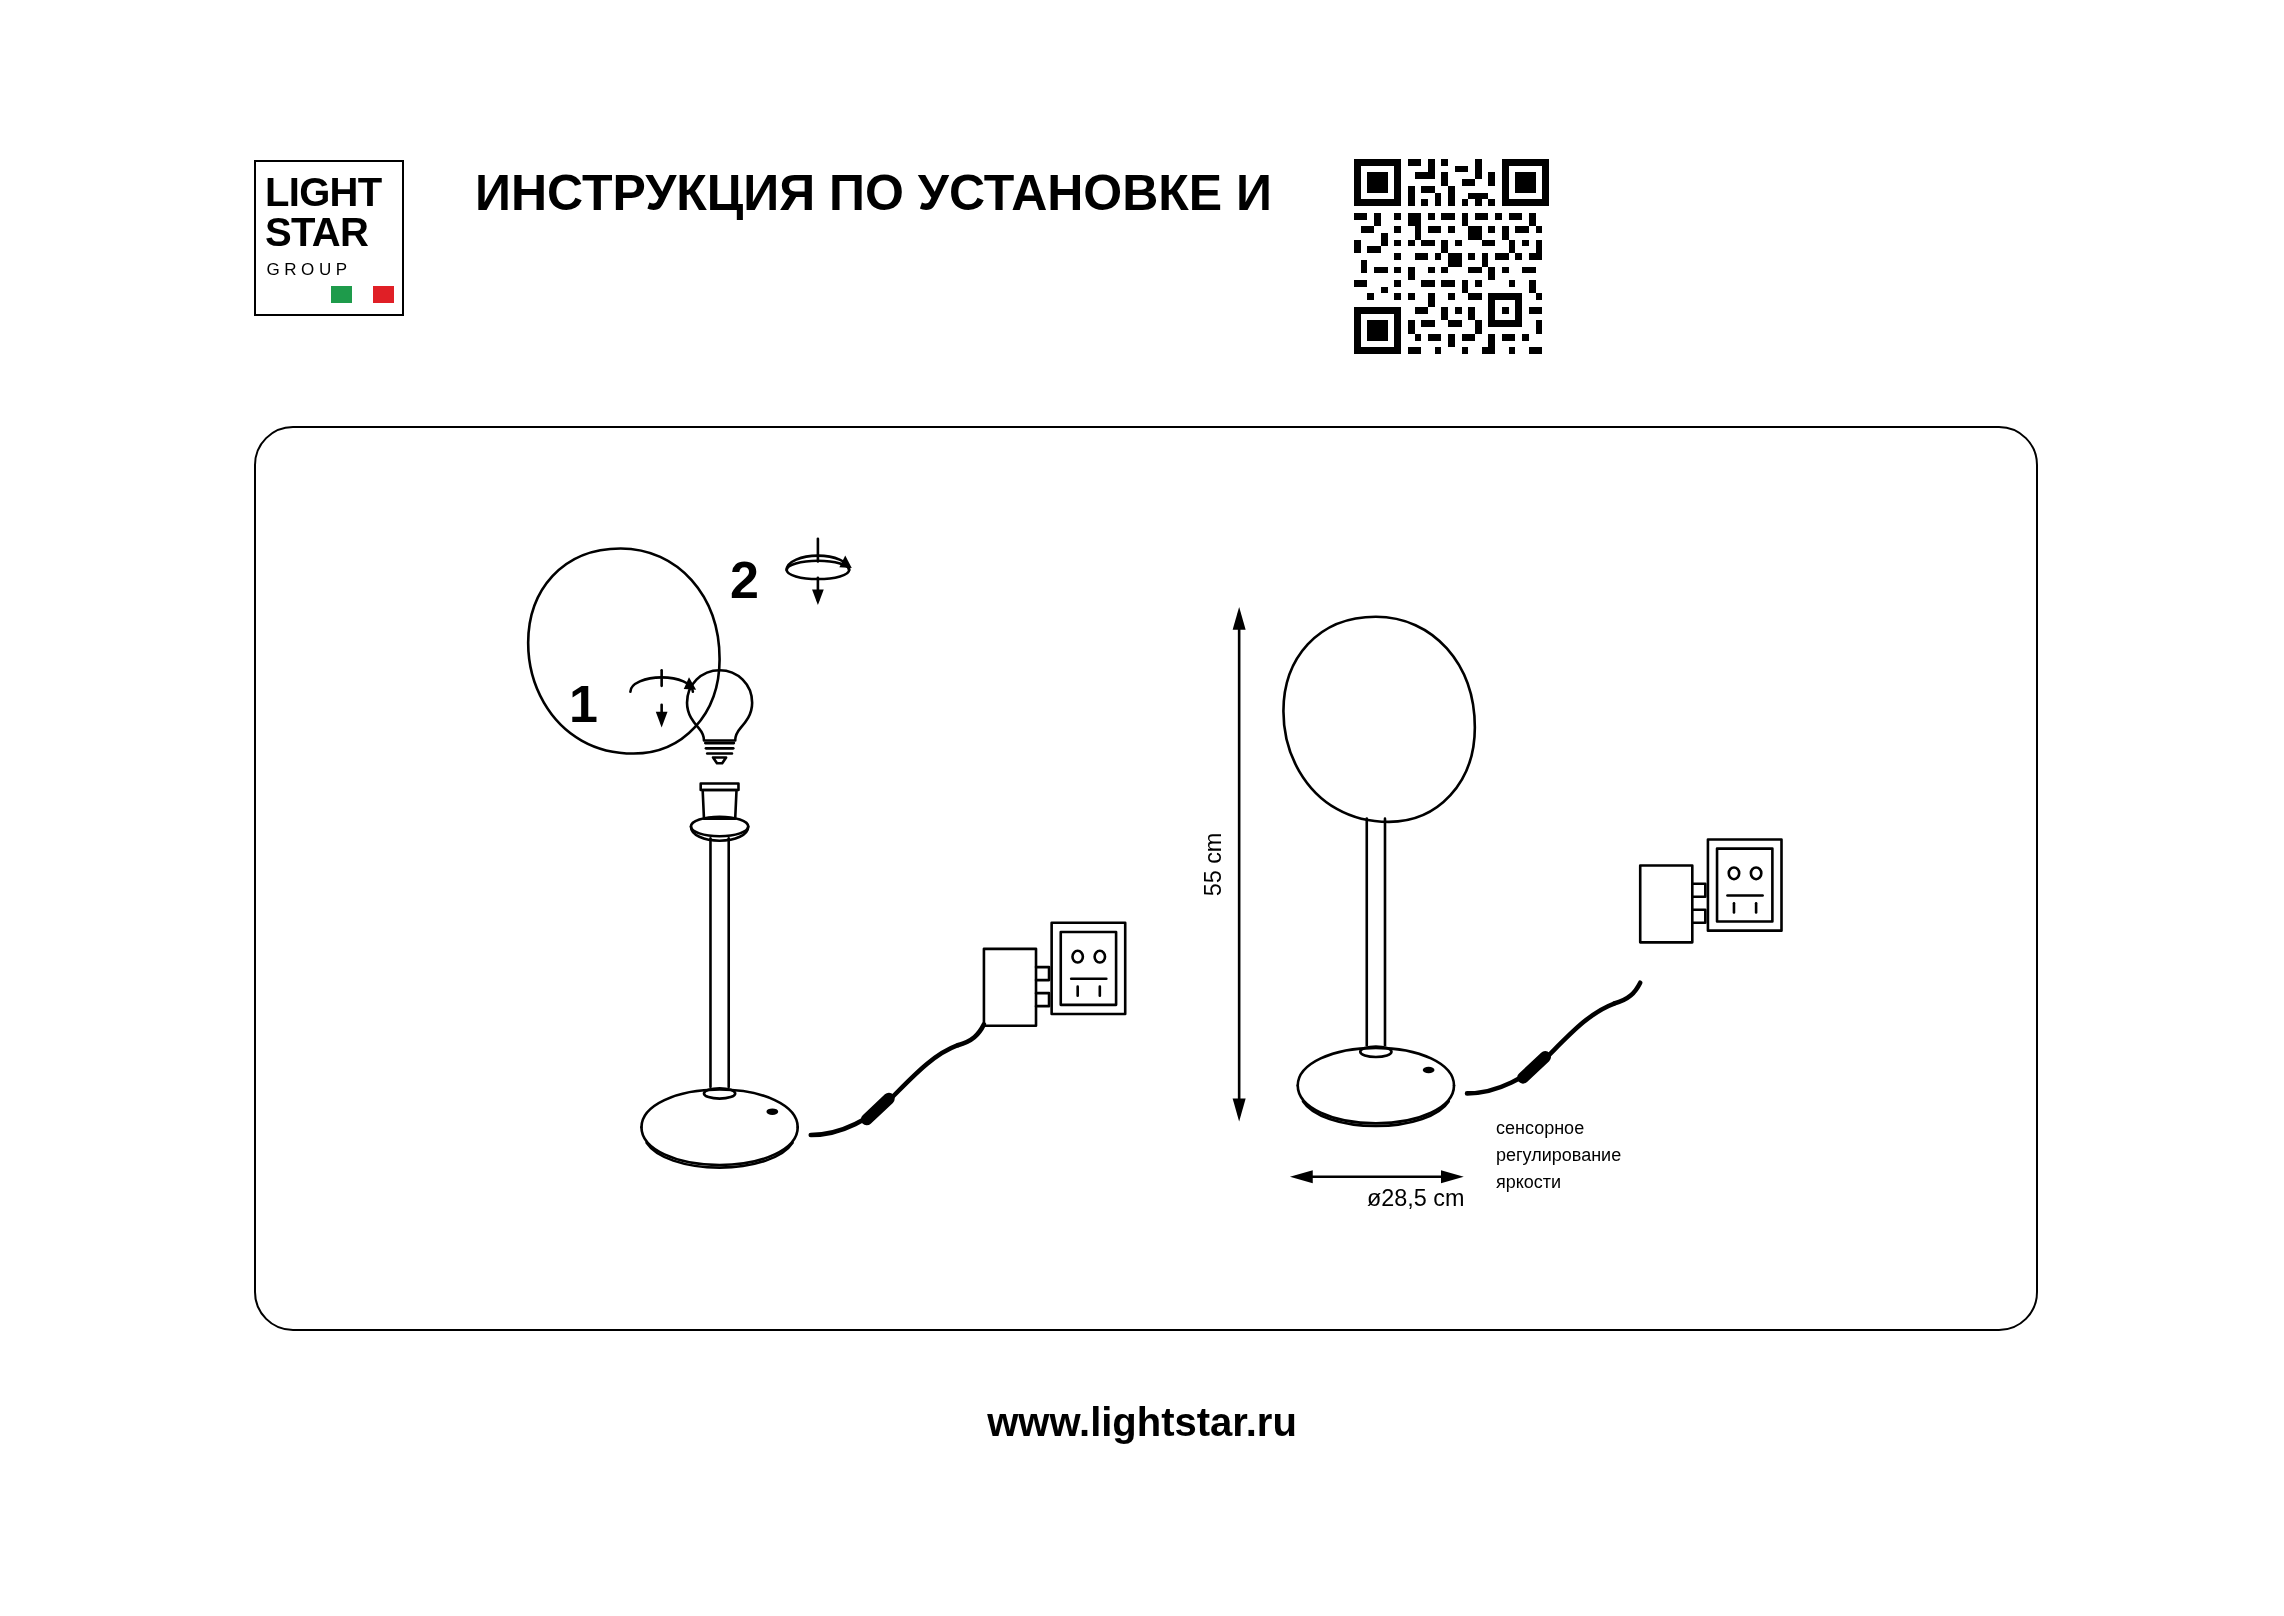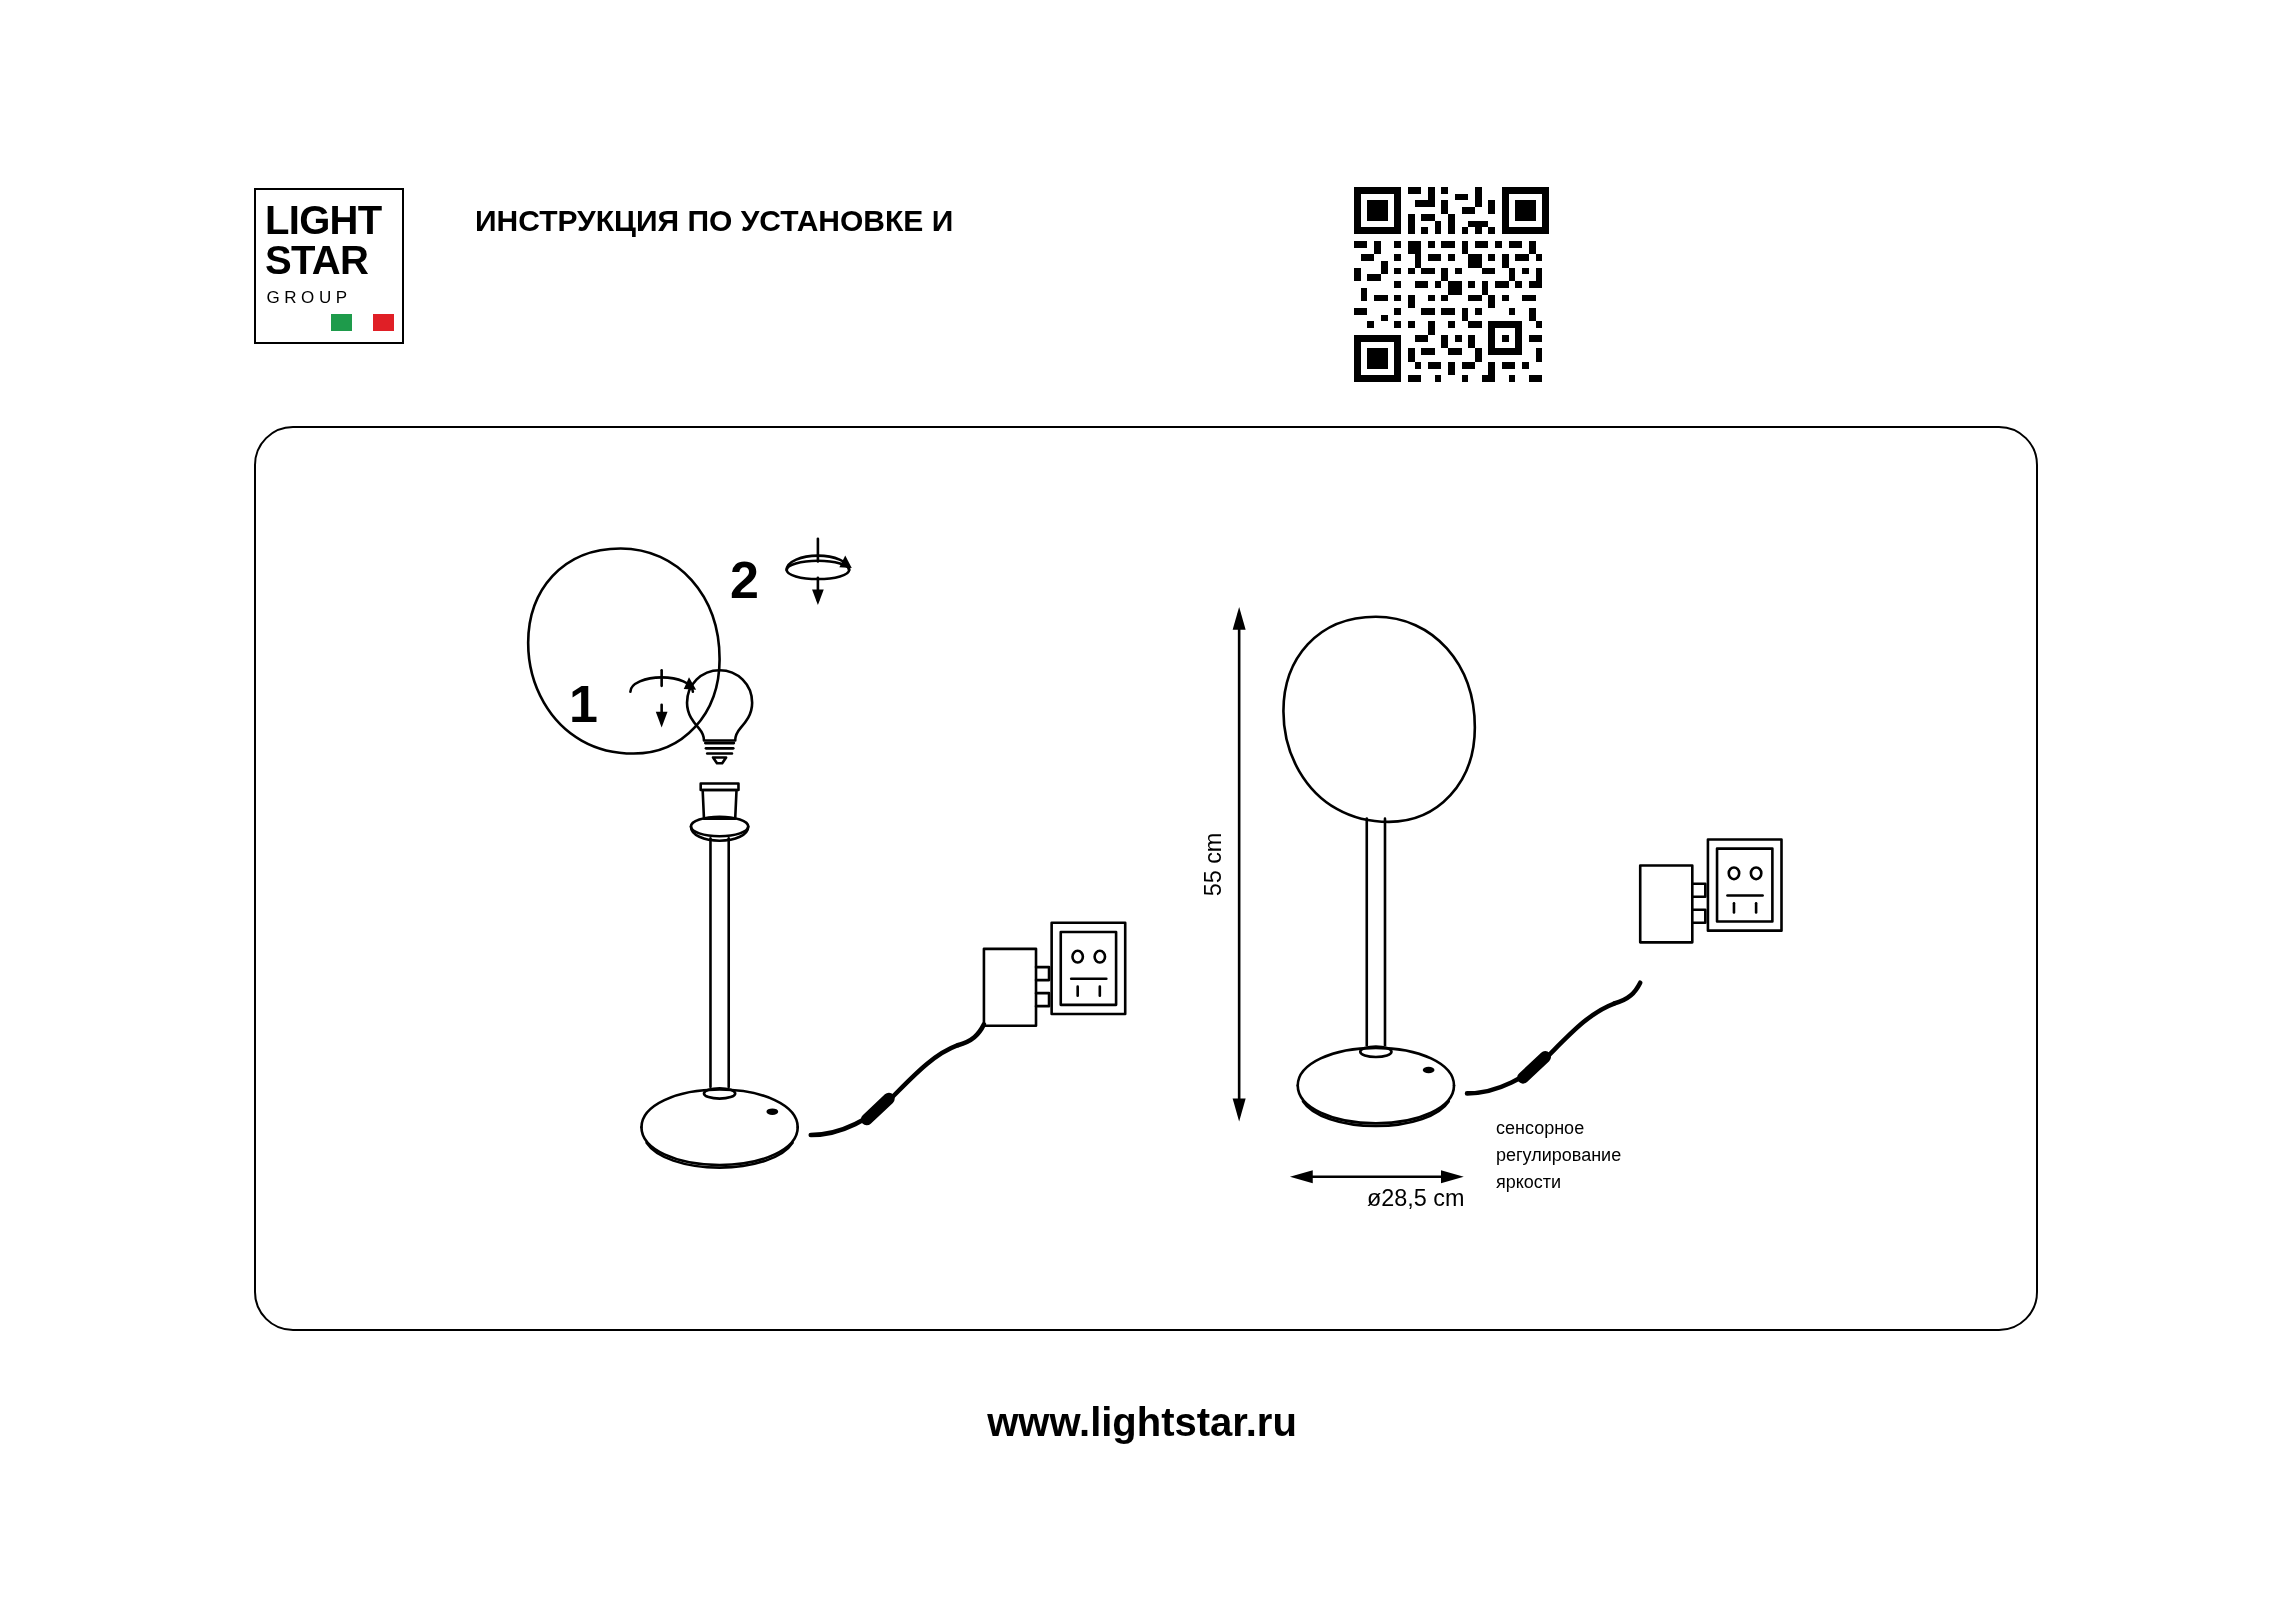--- a/index.html
+++ b/index.html
@@ -13,21 +13,21 @@
     font-family: "Liberation Sans", sans-serif;
     color: #000000;
     overflow: hidden;
     position: relative;
   }
 
   
   .header {
     position: absolute;
     left: 254px;
-    top: 180px;
+    top: 152px;
     width: 1784px;
     height: 163px;
   }
   .logo-box {
     position: absolute;
     left: 0;
     top: 7.8px;
     width: 150px;
     height: 156px;
     border: 2px solid #000;
@@ -63,21 +63,21 @@
   .flag .g { background: #1e9b4b; }
   .flag .w { background: #ffffff; }
   .flag .r { background: #e01f26; }
 
   .title {
     position: absolute;
     left: 221px;
     top: 13px;
     width: 820px;
     font-weight: bold;
-    font-size: 30px;
+    font-size: 50px;
     line-height: 56px;
     letter-spacing: 0px;
   }
 
   .qr {
     position: absolute;
     left: 1100px;
     top: 6.5px;
     width: 195px;
     height: 195px;

